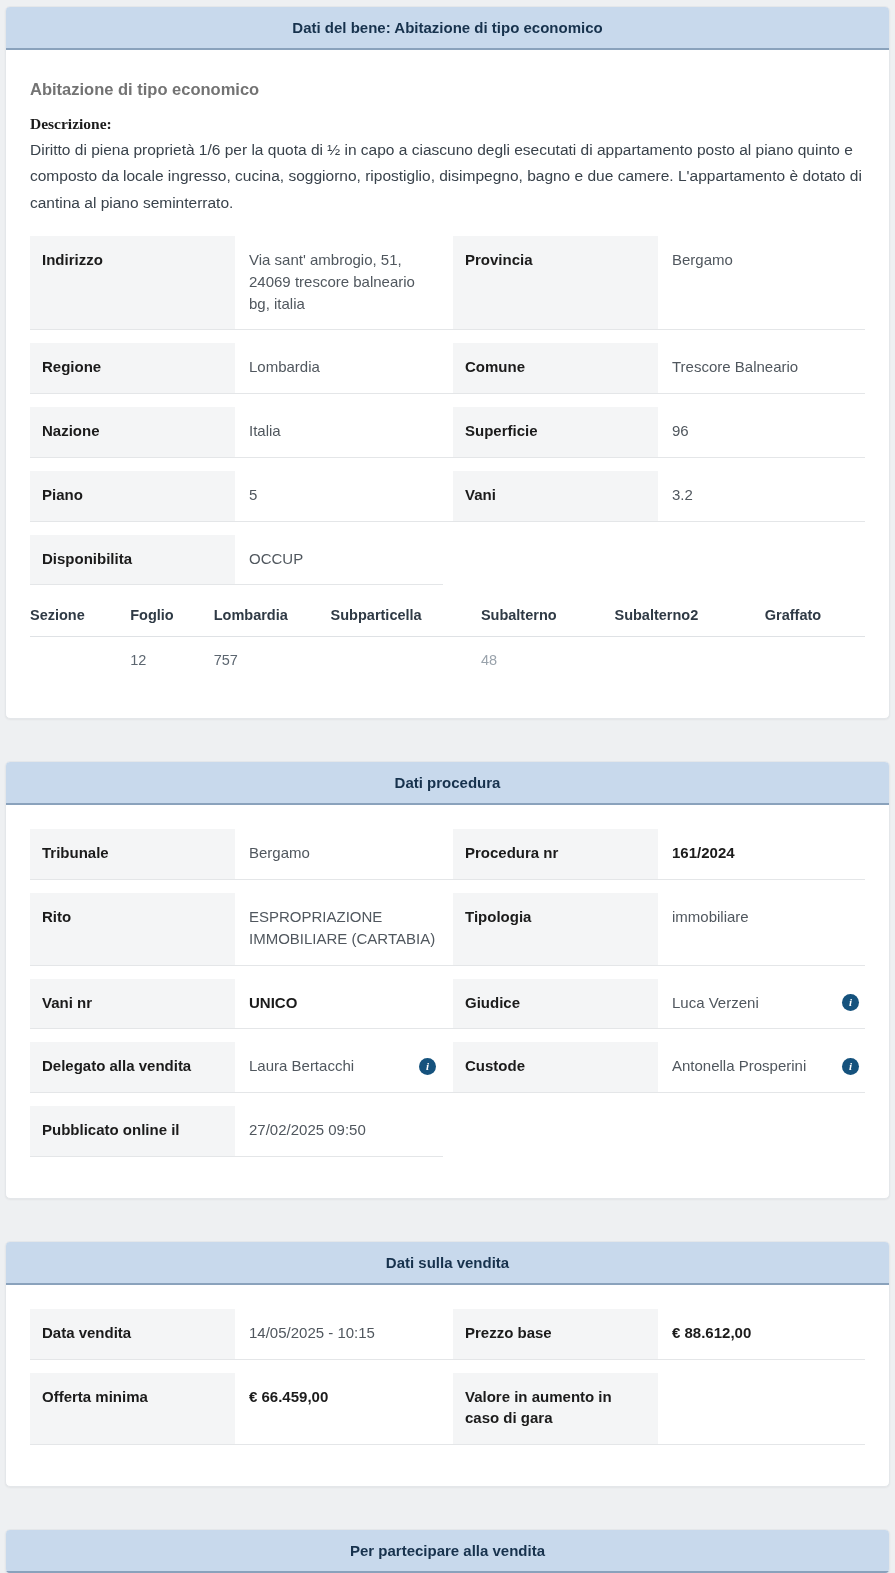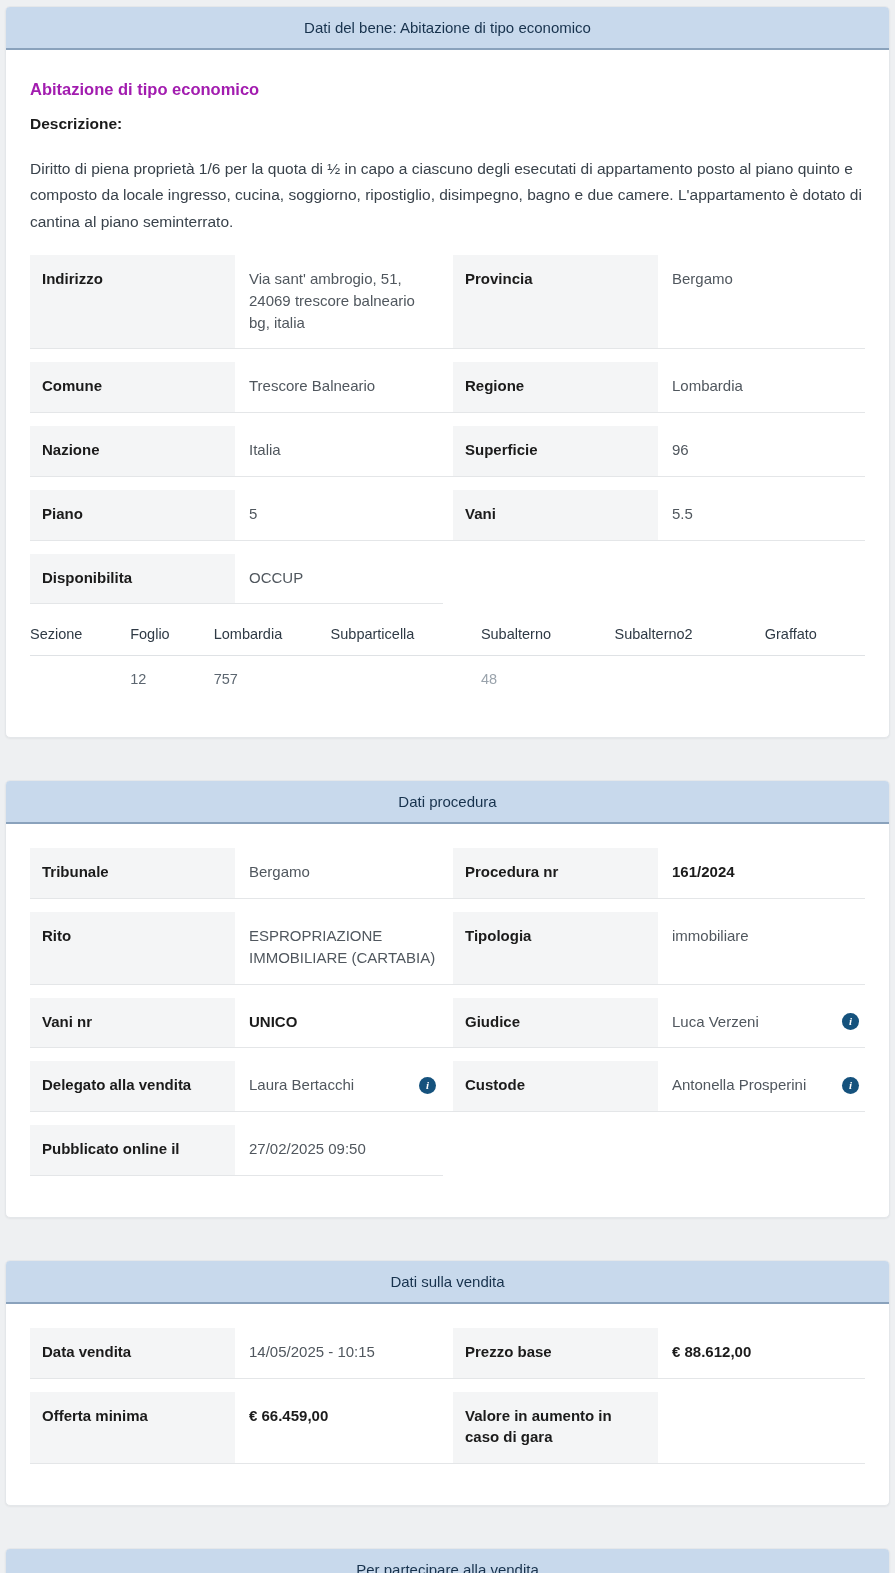--- a/index.html
+++ b/index.html
@@ -21,37 +21,38 @@
     border: 1px solid #e4e7ea;
     border-radius: 5px;
     box-shadow: 0 1px 2px rgba(0,0,0,0.05);
     overflow: hidden;
   }
   .card-header {
     background: #c8d9ec;
     border-bottom: 2px solid #8aa2bc;
     text-align: center;
     padding: 12px 16px;
-    font-weight: normal;
+    font-weight: bold;
     font-size: 15px;
     color: #17324d;
   }
   .card-body { padding: 24px 24px 28px; }
 
   .item-title {
-    color: #a21caf;
+    color: #737373;
     font-weight: bold;
     font-size: 16.5px;
     margin: 6px 0 16px;
     cursor: pointer;
   }
   .desc-label {
     font-weight: bold;
     font-size: 15.5px;
-    margin-bottom: 23px;
+    margin-bottom: 4px;
+    font-family: Liberation Serif, serif;
   }
   .desc-text {
     font-size: 15.5px;
     color: #39424b;
     line-height: 1.7;
     margin: 0 0 20px;
   }
 
   .field-row {
     display: grid;
@@ -104,21 +105,21 @@
     margin-right: 2px;
   }
 
   .cat-table { margin-top: 14px; }
   .cat-row {
     display: grid;
     grid-template-columns: 12% 10% 14% 18% 16% 18% 12%;
   }
   .cat-row.cat-head { border-bottom: 1px solid #dfe2e5; }
   .cat-head .cat-cell {
-    font-weight: normal;
+    font-weight: bold;
     font-size: 14.5px;
     color: #2f3a45;
     padding: 8px 4px 13px 0;
   }
   .cat-data .cat-cell {
     font-size: 14.5px;
     color: #5c6670;
     padding: 15px 4px 22px 0;
     min-height: 20px;
   }
@@ -143,31 +144,31 @@
           </div>
           <div class="field">
             <div class="field-label">Provincia</div>
             <div class="field-value">
               <span class="val">Bergamo</span>
             </div>
           </div>
         </div>
         <div class="field-row">
           <div class="field">
+            <div class="field-label">Regione</div>
+            <div class="field-value">
+              <span class="val">Lombardia</span>
+            </div>
+          </div>
+          <div class="field">
             <div class="field-label">Comune</div>
             <div class="field-value">
               <span class="val">Trescore Balneario</span>
             </div>
           </div>
-          <div class="field">
-            <div class="field-label">Regione</div>
-            <div class="field-value">
-              <span class="val">Lombardia</span>
-            </div>
-          </div>
         </div>
         <div class="field-row">
           <div class="field">
             <div class="field-label">Nazione</div>
             <div class="field-value">
               <span class="val">Italia</span>
             </div>
           </div>
           <div class="field">
             <div class="field-label">Superficie</div>
@@ -179,21 +180,21 @@
         <div class="field-row">
           <div class="field">
             <div class="field-label">Piano</div>
             <div class="field-value">
               <span class="val">5</span>
             </div>
           </div>
           <div class="field">
             <div class="field-label">Vani</div>
             <div class="field-value">
-              <span class="val">5.5</span>
+              <span class="val">3.2</span>
             </div>
           </div>
         </div>
         <div class="field-row single">
           <div class="field">
             <div class="field-label">Disponibilita</div>
             <div class="field-value">
               <span class="val">OCCUP</span>
             </div>
           </div>

